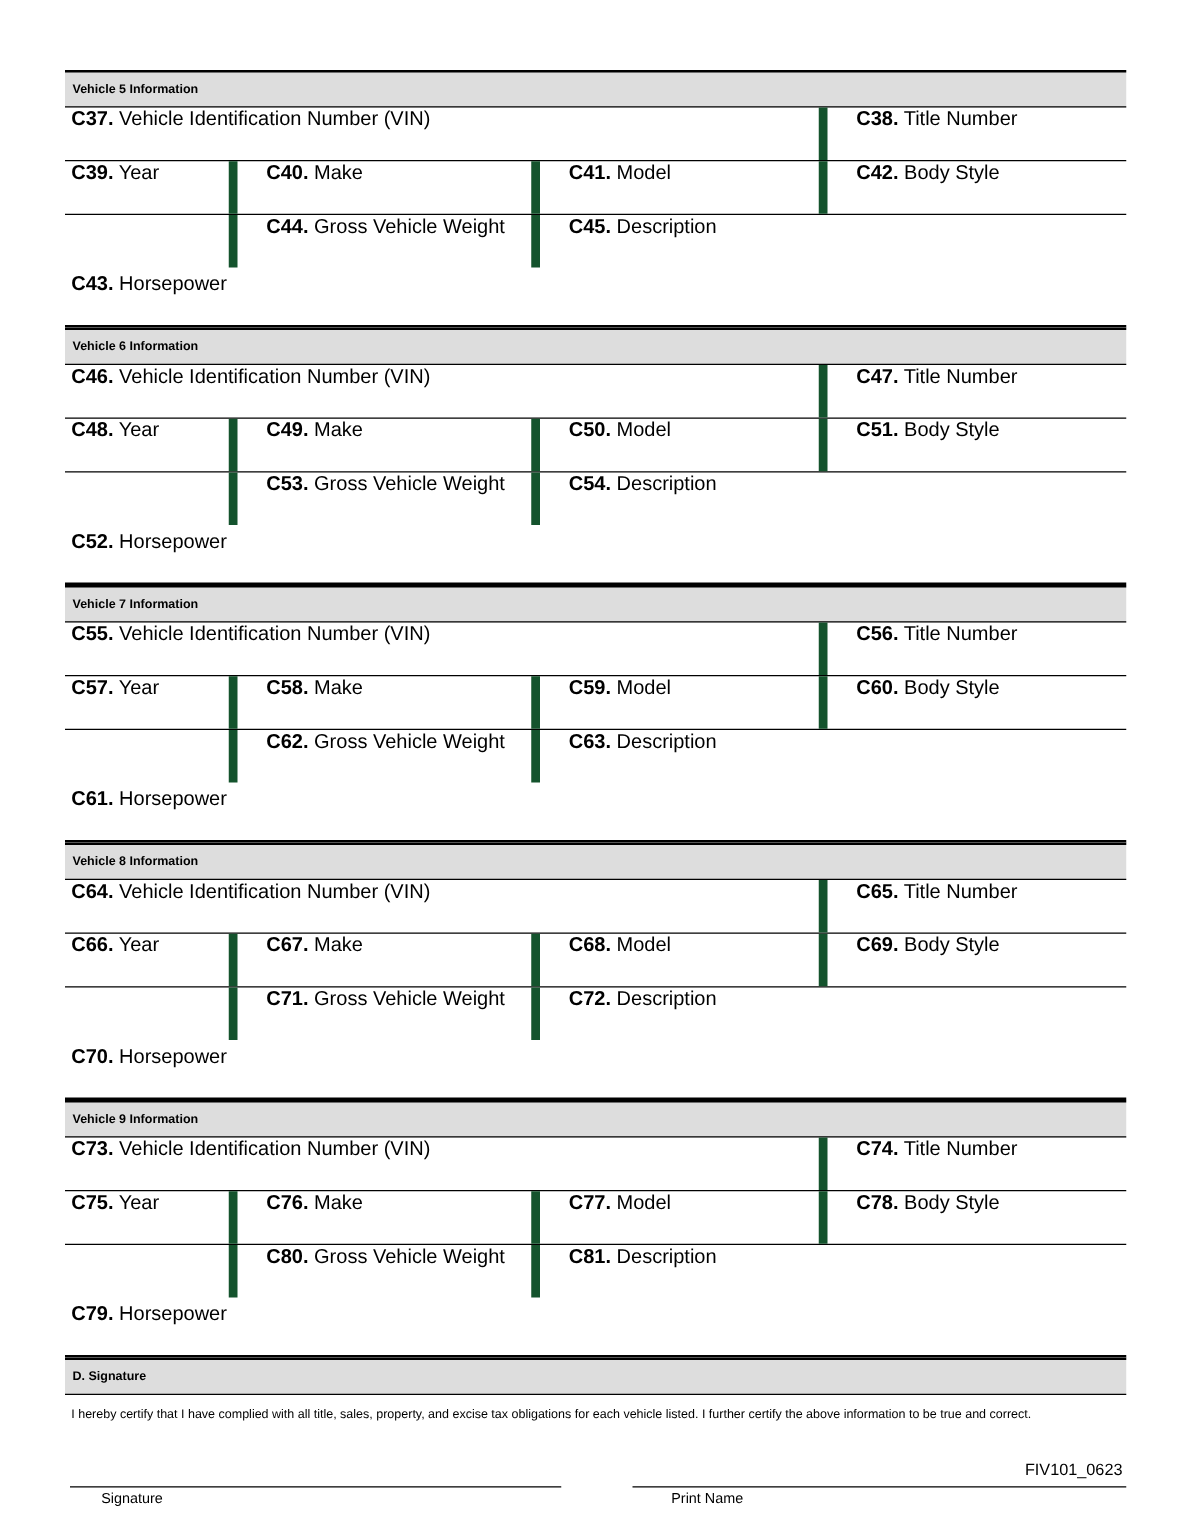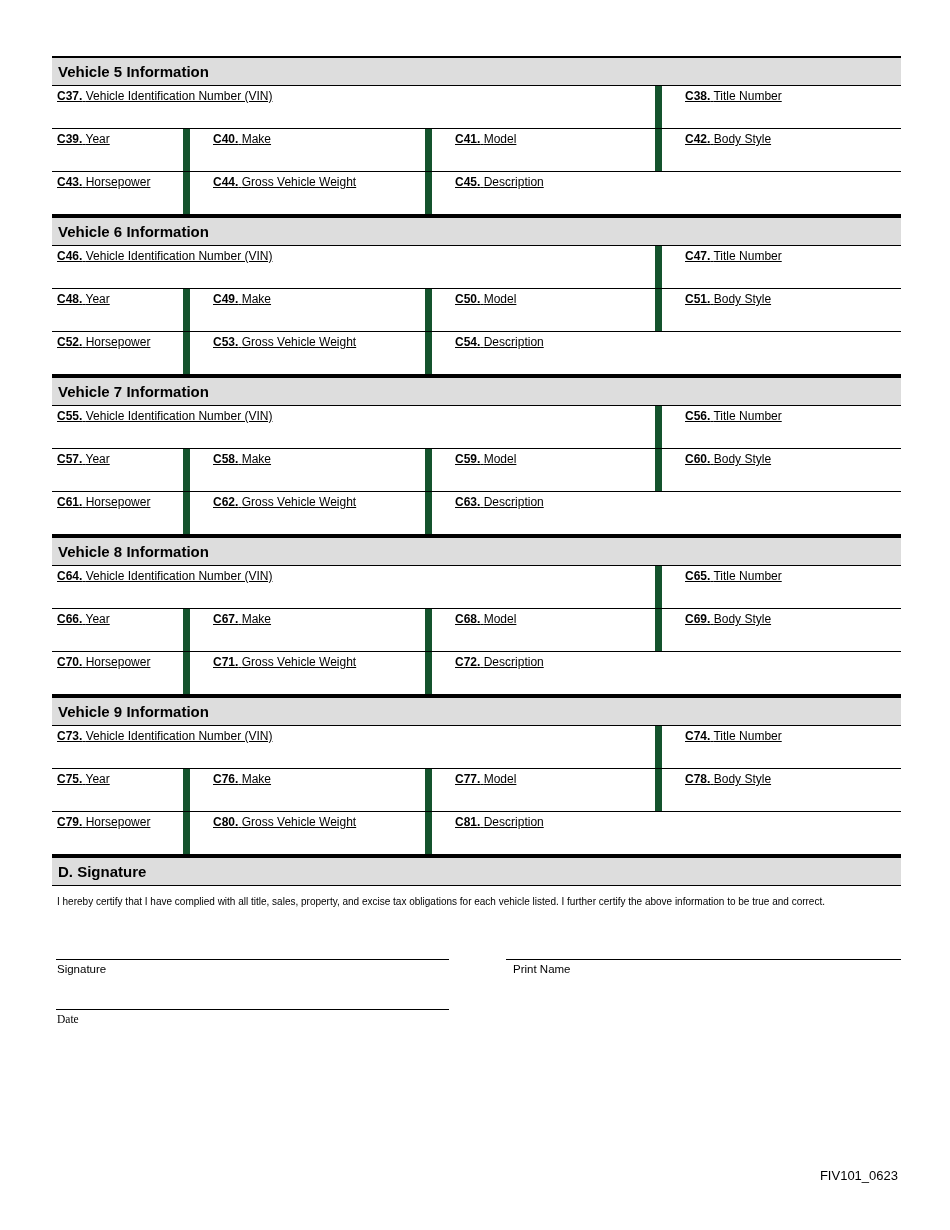--- a/index.html
+++ b/index.html
@@ -23,59 +23,58 @@
   
   .section-bar {
     background: #dddddd;
     border-top: 2px solid #000;
     border-bottom: 1px solid #000;
     height: 30px;
     display: flex;
     align-items: center;
     padding-left: 6px;
     box-sizing: border-box;
-    font-size: 15px;
+    font-size: 10px;
     font-weight: bold;
   }
   .section-bar.sig {
     border-bottom: 1px solid #000;
   }
   
   .row {
     display: flex;
     border-bottom: 1px solid #000;
   }
   .row.last {
     border-bottom: 2px solid #000;
   }
   .cell {
     box-sizing: border-box;
     padding: 3px 0 0 5px;
-    font-size: 12px;
+    font-size: 16px;
     line-height: 14px;
     position: relative;
-    text-decoration: underline;
   }
   .cell + .cell {
     border-left: 7px solid #14532d;
     padding-left: 23px;
   }
   .cell .code {
     font-weight: bold;
   }
   
   .r1 .c-vin { width: 603px; height: 42px; }
   .r1 .c-title { width: 246px; height: 42px; }
   
   .r2 .c-year { width: 131px; height: 42px; }
   .r2 .c-make { width: 242px; height: 42px; }
   .r2 .c-model { width: 230px; height: 42px; }
   .r2 .c-body { width: 246px; height: 42px; }
   
-  .r3 .c-hp { width: 131px; height: 42px; }
+  .r3 .c-hp { width: 131px; height: 42px; margin-top: 46px; }
   .r3 .c-gvw { width: 242px; height: 42px; }
   .r3 .c-desc { width: 476px; height: 42px; }
 
   
   .cert-text {
     font-size: 10px;
     line-height: 15px;
     padding: 8px 4px 0 5px;
     width: 840px;
   }
@@ -84,20 +83,21 @@
     position: relative;
     height: 110px;
   }
   .sig-line {
     position: absolute;
     border-top: 1px solid #000;
   }
   .sig-label {
     position: absolute;
     font-size: 11.5px;
+    margin-left: 24px;
   }
   .footer-code {
     position: absolute;
     right: 52px;
     top: 1168px;
     font-size: 13px;
     font-family: "Liberation Sans", sans-serif;
   }
 </style>
 </head>

